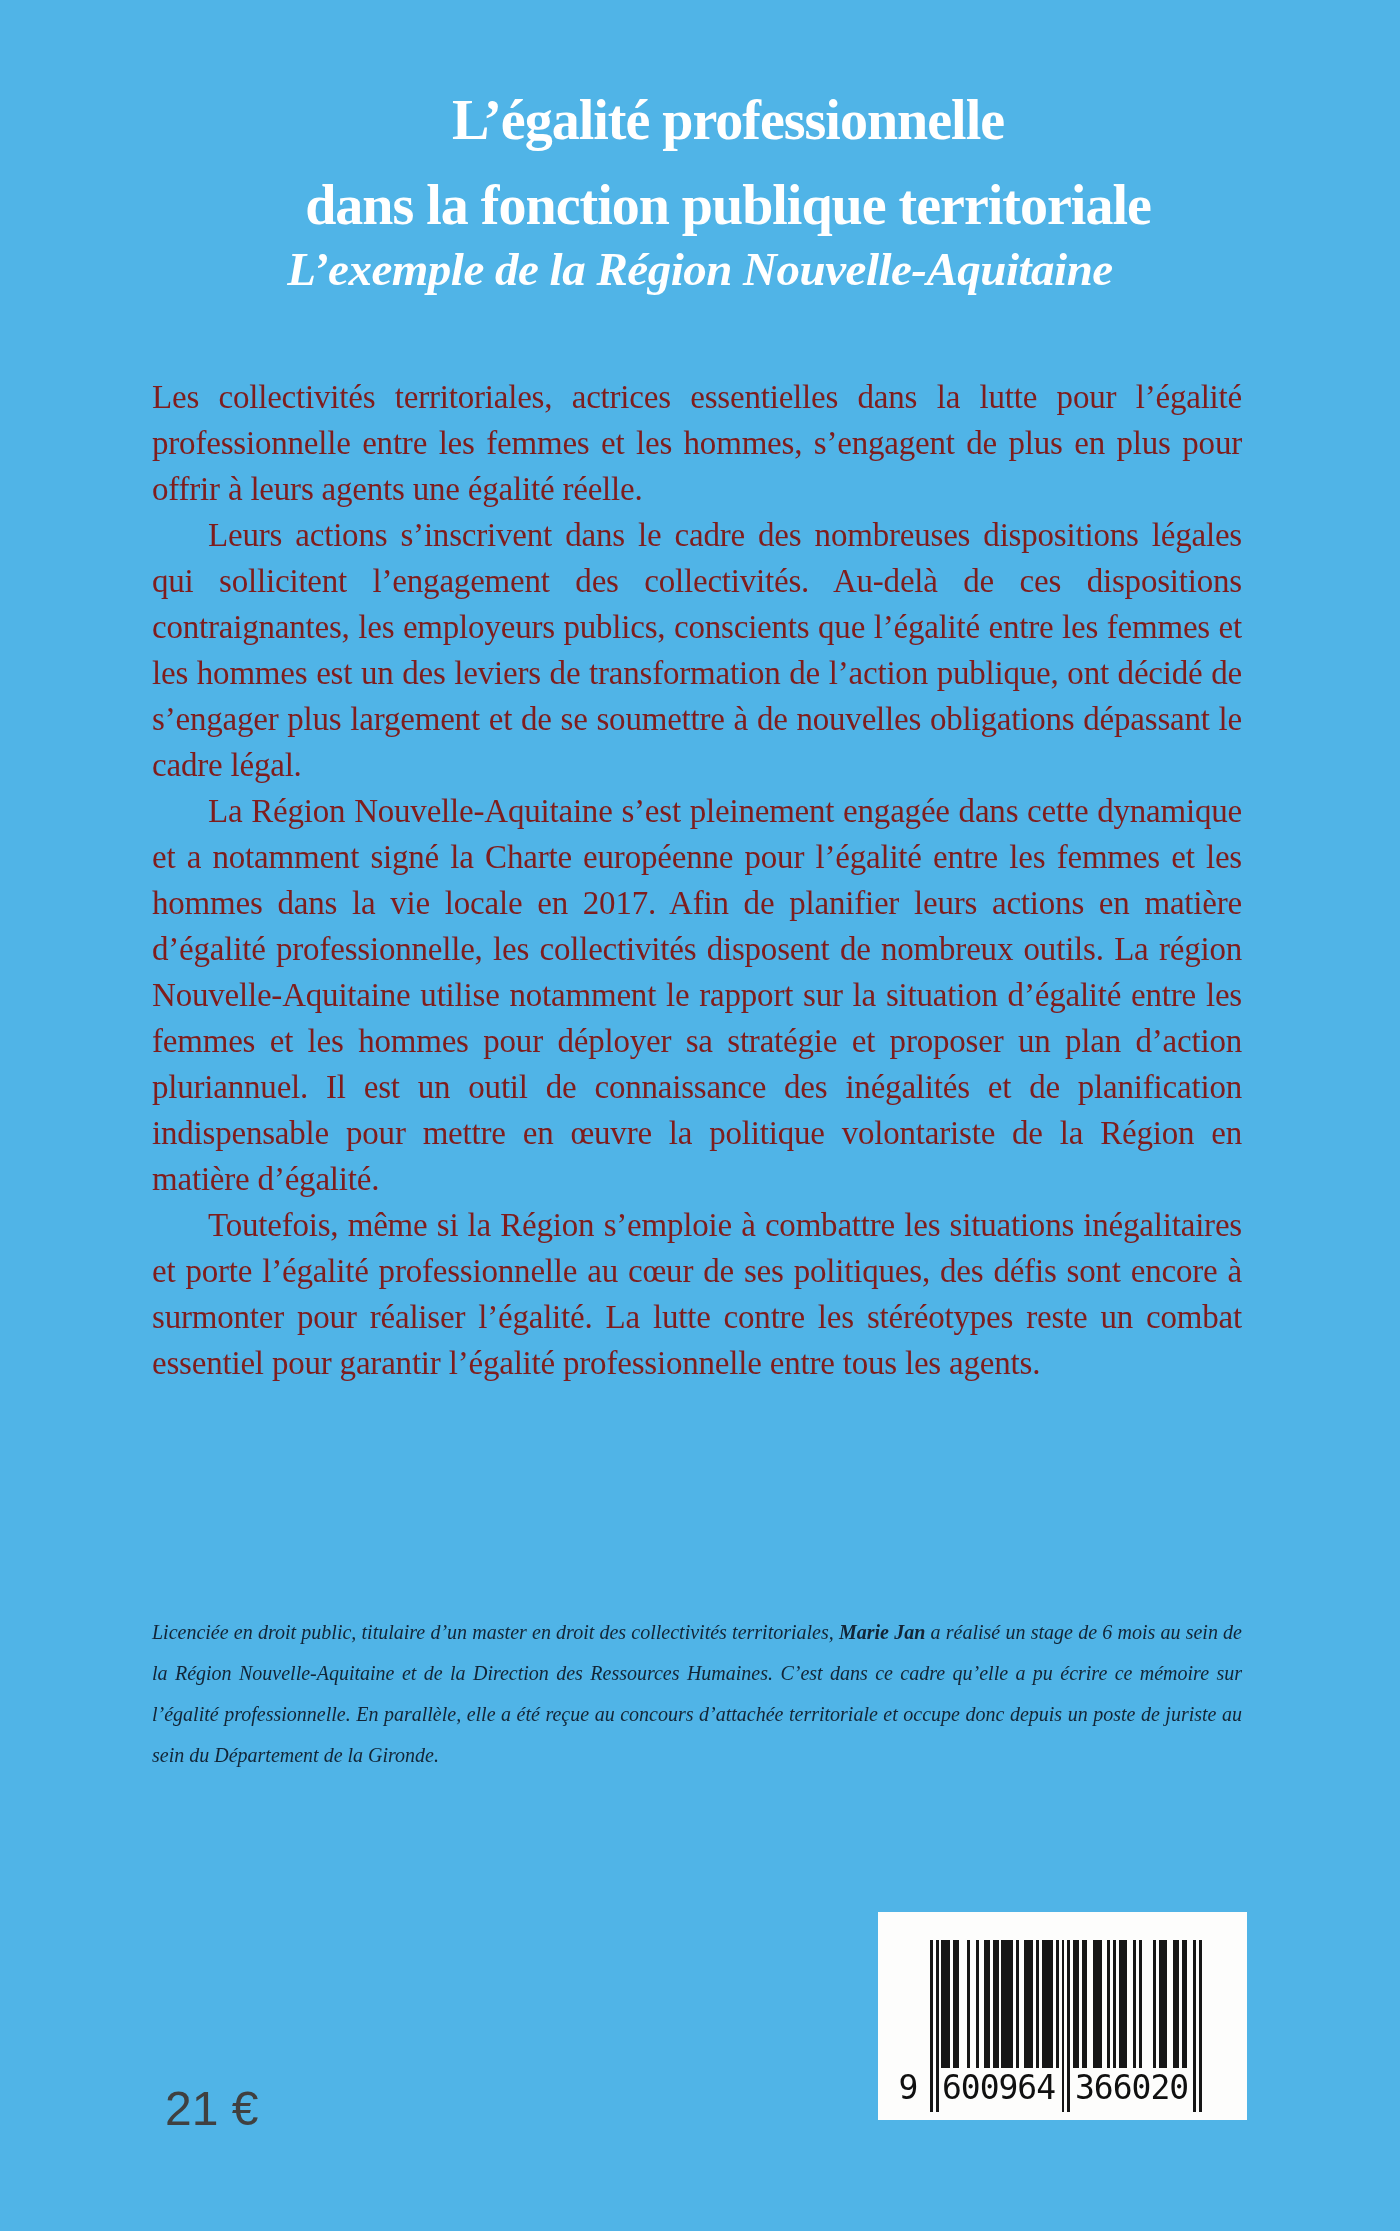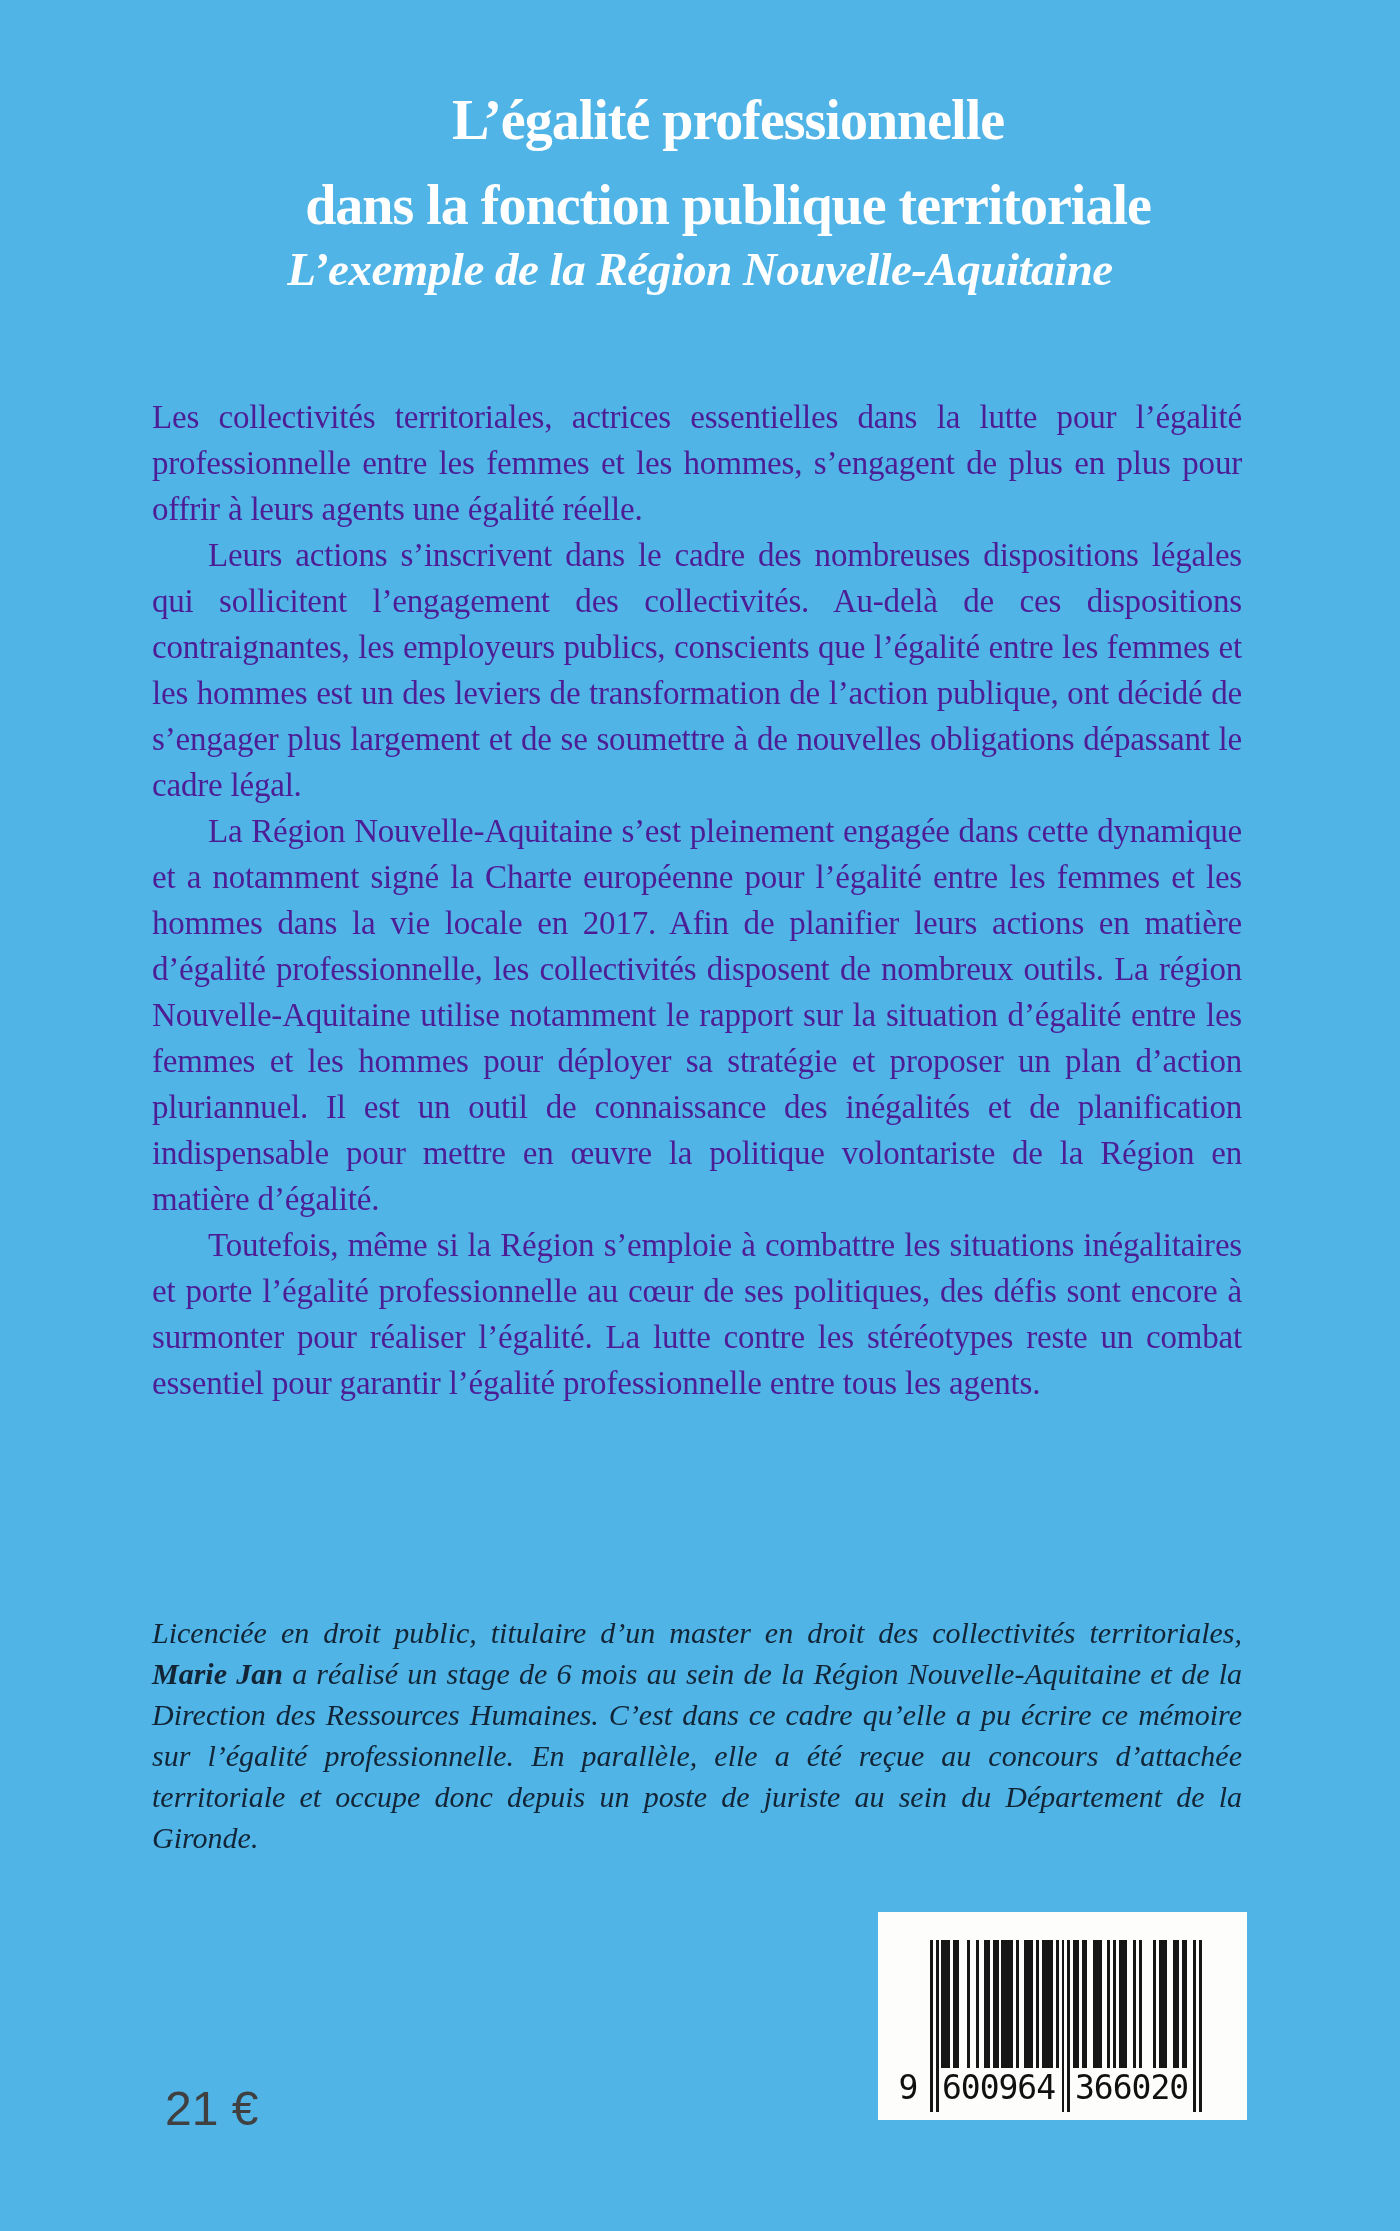--- a/index.html
+++ b/index.html
@@ -15,32 +15,32 @@
   .title-line{display:block;font-weight:bold;font-size:56px;line-height:85px;letter-spacing:-1px;}
   .subtitle{
     position:absolute;top:241px;left:0;width:100%;
     text-align:center;margin:0;
     color:#ffffff;font-style:italic;font-weight:bold;
     font-size:47px;line-height:56px;letter-spacing:-0.5px;
   }
   
   .synopsis{
     position:absolute;top:374px;left:152px;width:1090px;
-    color:#4c1d95;
+    color:#7f1d1d;
     font-size:33px;line-height:46px;
-    text-align:justify;letter-spacing:-0.2px;margin-top:20px;
+    text-align:justify;letter-spacing:-0.2px;
   }
   .synopsis p{margin:0;}
   .synopsis p.ind{text-indent:56px;}
   
   .bio{
     position:absolute;top:1612px;left:152px;width:1090px;
     color:#122537;
     font-style:italic;
-    font-size:30px;line-height:41px;
+    font-size:20px;line-height:41px;
     text-align:justify;
   }
   .bio p{margin:0;}
   .bio .author{font-weight:bold;}
   
   .isbn{
     position:absolute;left:172px;top:2028px;
     color:#15293c;font-size:41px;line-height:46px;letter-spacing:0.5px;
   }
   .price{

